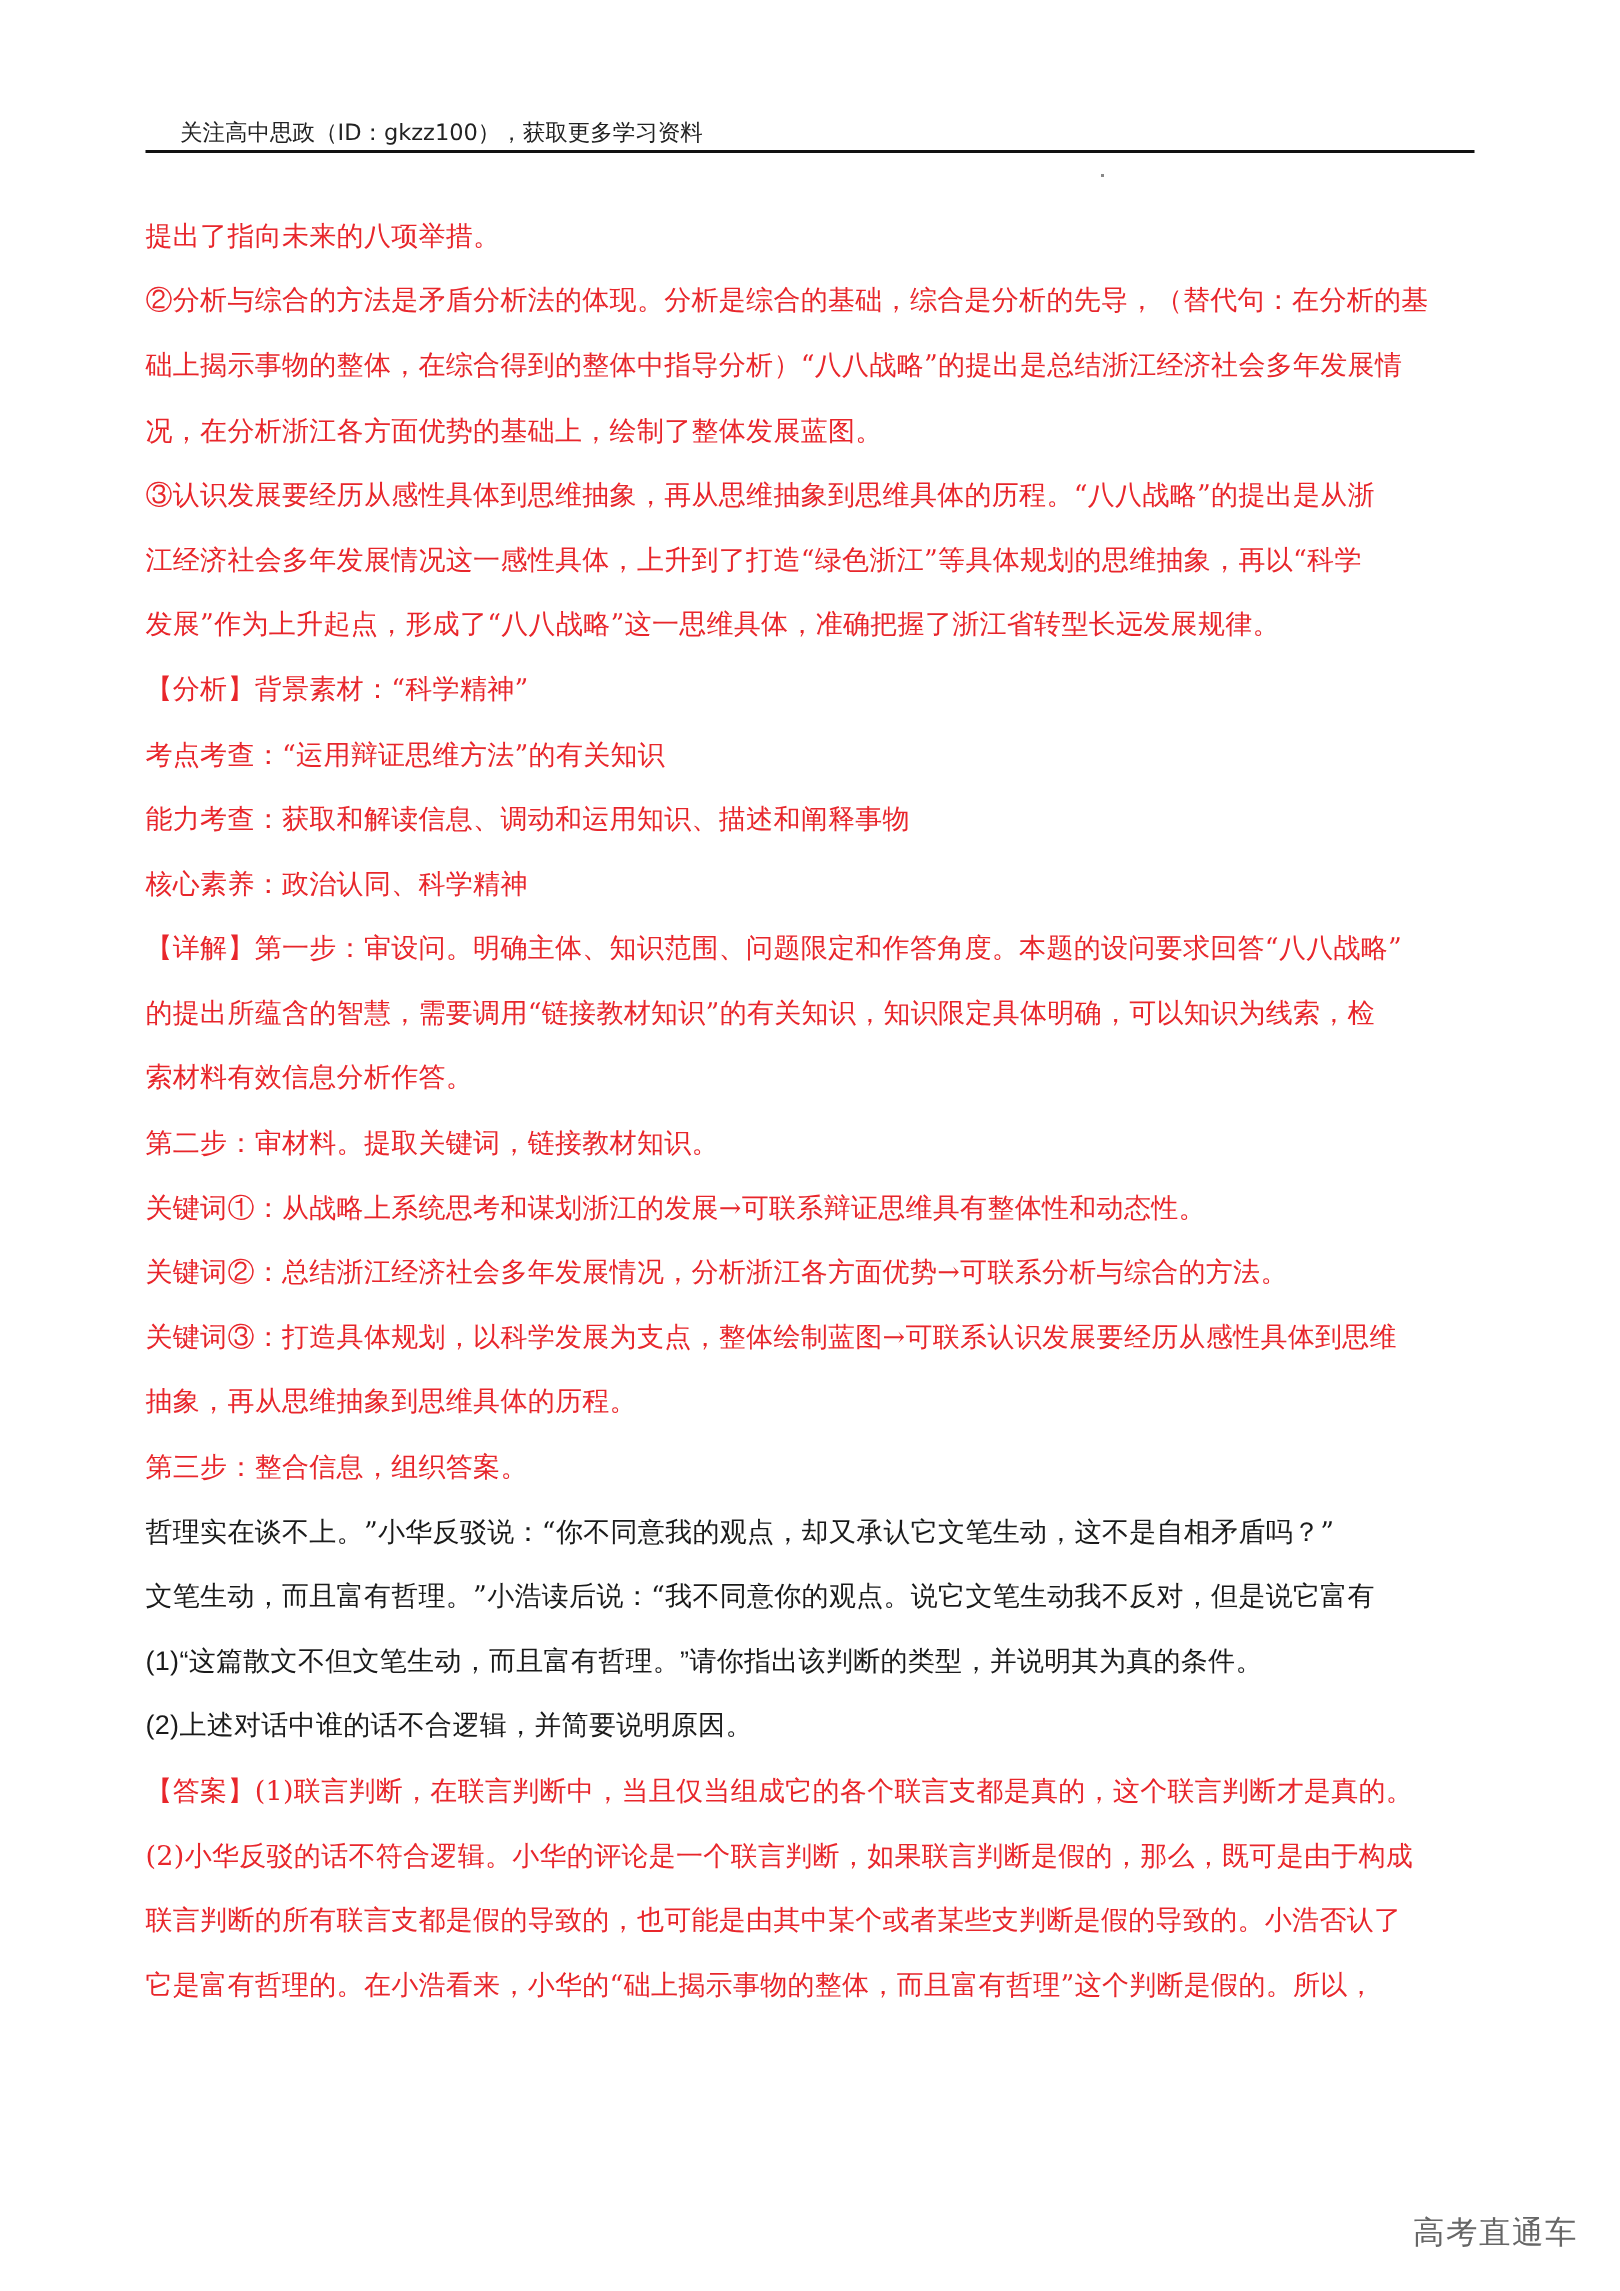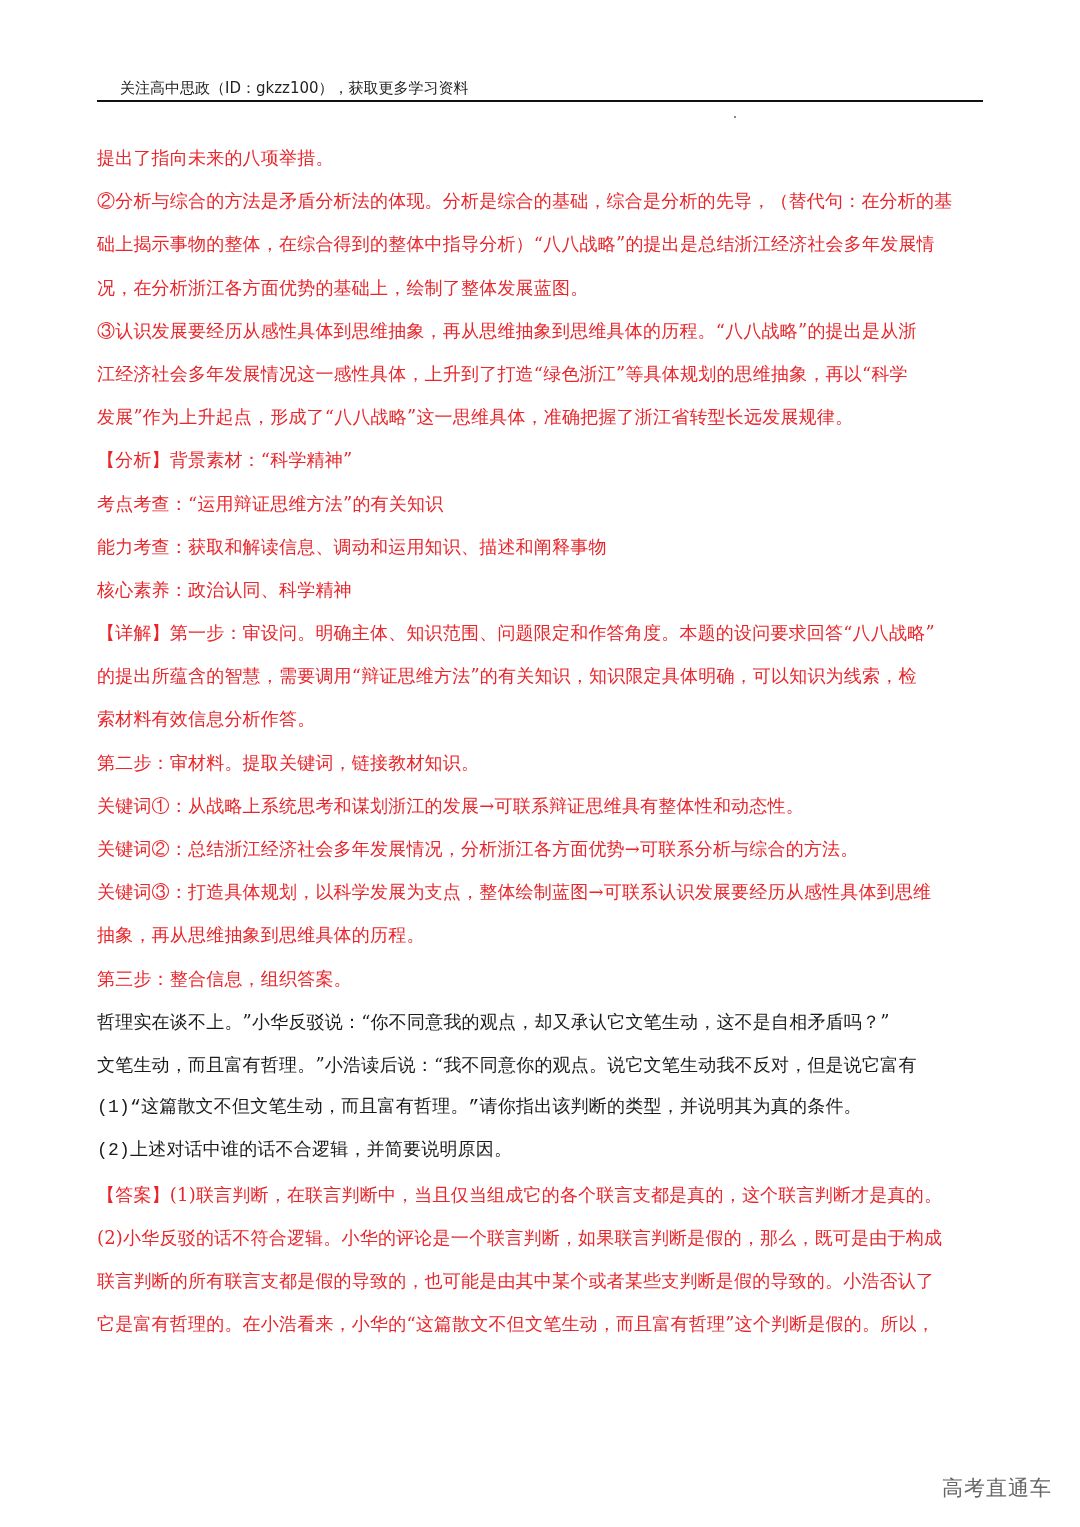--- a/index.html
+++ b/index.html
@@ -7,21 +7,21 @@
            font-family: "DejaVu Serif", "Liberation Serif", serif; }
     .header { position: absolute; left: 97px; top: 78px; width: 886px;
               font-family: "DejaVu Sans", "Liberation Sans", sans-serif;
               font-size: 15px; color: #222; line-height: 20px; margin-left: 23px; }
     .header-rule { position: absolute; left: 97px; top: 100px; width: 886px; height: 2px; background: #111; }
     .dot { position: absolute; left: 734px; top: 116px; width: 2px; height: 2px; background: #888; }
     .content { position: absolute; left: 97px; top: 136px; width: 886px; }
     .line { font-size: 18px; line-height: 43.2px; height: 43.2px; white-space: nowrap; color: #e8262b; letter-spacing: 0.2px; }
     .black { color: #1a1a1a; }
     .indent { padding-left: 38px; }
-    .sans { font-family: Liberation Mono, monospace; }
+    .sans { font-family: Liberation Sans, sans-serif; }
     .watermark { position: absolute; right: 28px; top: 1474px; font-family: Liberation Mono, monospace;
                  font-size: 21px; color: #666; letter-spacing: 1px; }
   </style>
 </head>
 <body>
 
 <div class="header">关注高中思政（ID：gkzz100），获取更多学习资料</div>
 <div class="header-rule"></div>
 <div class="dot"></div>
 
@@ -38,38 +38,38 @@
 
   <div>
     <div class="line">【分析】背景素材：“科学精神”</div>
     <div class="line">考点考查：“运用辩证思维方法”的有关知识</div>
     <div class="line">能力考查：获取和解读信息、调动和运用知识、描述和阐释事物</div>
     <div class="line">核心素养：政治认同、科学精神</div>
   </div>
 
   <div>
     <div class="line">【详解】第一步：审设问。明确主体、知识范围、问题限定和作答角度。本题的设问要求回答“八八战略”</div>
-    <div class="line">的提出所蕴含的智慧，需要调用“辩证思维方法”的有关知识，知识限定具体明确，可以知识为线索，检</div>
+    <div class="line">的提出所蕴含的智慧，需要调用“链接教材知识”的有关知识，知识限定具体明确，可以知识为线索，检</div>
     <div class="line">索材料有效信息分析作答。</div>
     <div class="line">第二步：审材料。提取关键词，链接教材知识。</div>
     <div class="line">关键词①：从战略上系统思考和谋划浙江的发展→可联系辩证思维具有整体性和动态性。</div>
     <div class="line">关键词②：总结浙江经济社会多年发展情况，分析浙江各方面优势→可联系分析与综合的方法。</div>
     <div class="line">关键词③：打造具体规划，以科学发展为支点，整体绘制蓝图→可联系认识发展要经历从感性具体到思维</div>
     <div class="line">抽象，再从思维抽象到思维具体的历程。</div>
     <div class="line">第三步：整合信息，组织答案。</div>
   </div>
 
   <div>
     <div class="line black">哲理实在谈不上。”小华反驳说：“你不同意我的观点，却又承认它文笔生动，这不是自相矛盾吗？”</div>
     <div class="line black">文笔生动，而且富有哲理。”小浩读后说：“我不同意你的观点。说它文笔生动我不反对，但是说它富有</div>
     <div class="line black sans">(1)“这篇散文不但文笔生动，而且富有哲理。”请你指出该判断的类型，并说明其为真的条件。</div>
     <div class="line black sans">(2)上述对话中谁的话不合逻辑，并简要说明原因。</div>
   </div>
 
   <div>
     <div class="line">【答案】(1)联言判断，在联言判断中，当且仅当组成它的各个联言支都是真的，这个联言判断才是真的。</div>
     <div class="line">(2)小华反驳的话不符合逻辑。小华的评论是一个联言判断，如果联言判断是假的，那么，既可是由于构成</div>
     <div class="line">联言判断的所有联言支都是假的导致的，也可能是由其中某个或者某些支判断是假的导致的。小浩否认了</div>
-    <div class="line">它是富有哲理的。在小浩看来，小华的“这篇散文不但文笔生动，而且富有哲理”这个判断是假的。所以，</div>
+    <div class="line">它是富有哲理的。在小浩看来，小华的“础上揭示事物的整体，而且富有哲理”这个判断是假的。所以，</div>
   </div>
 </div>
 
 <div class="watermark">高考直通车</div>
 
 </body></html>

